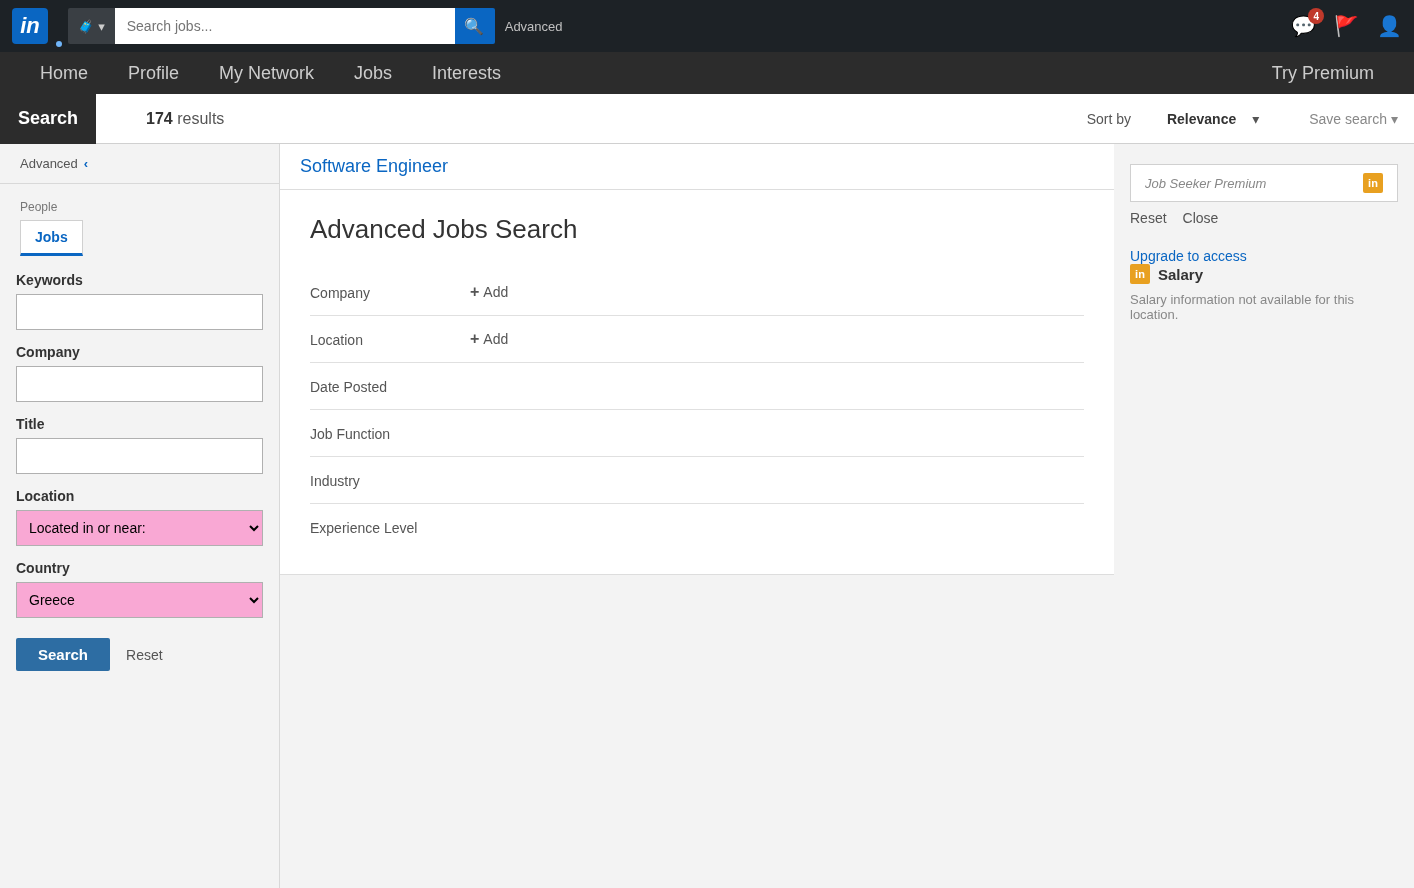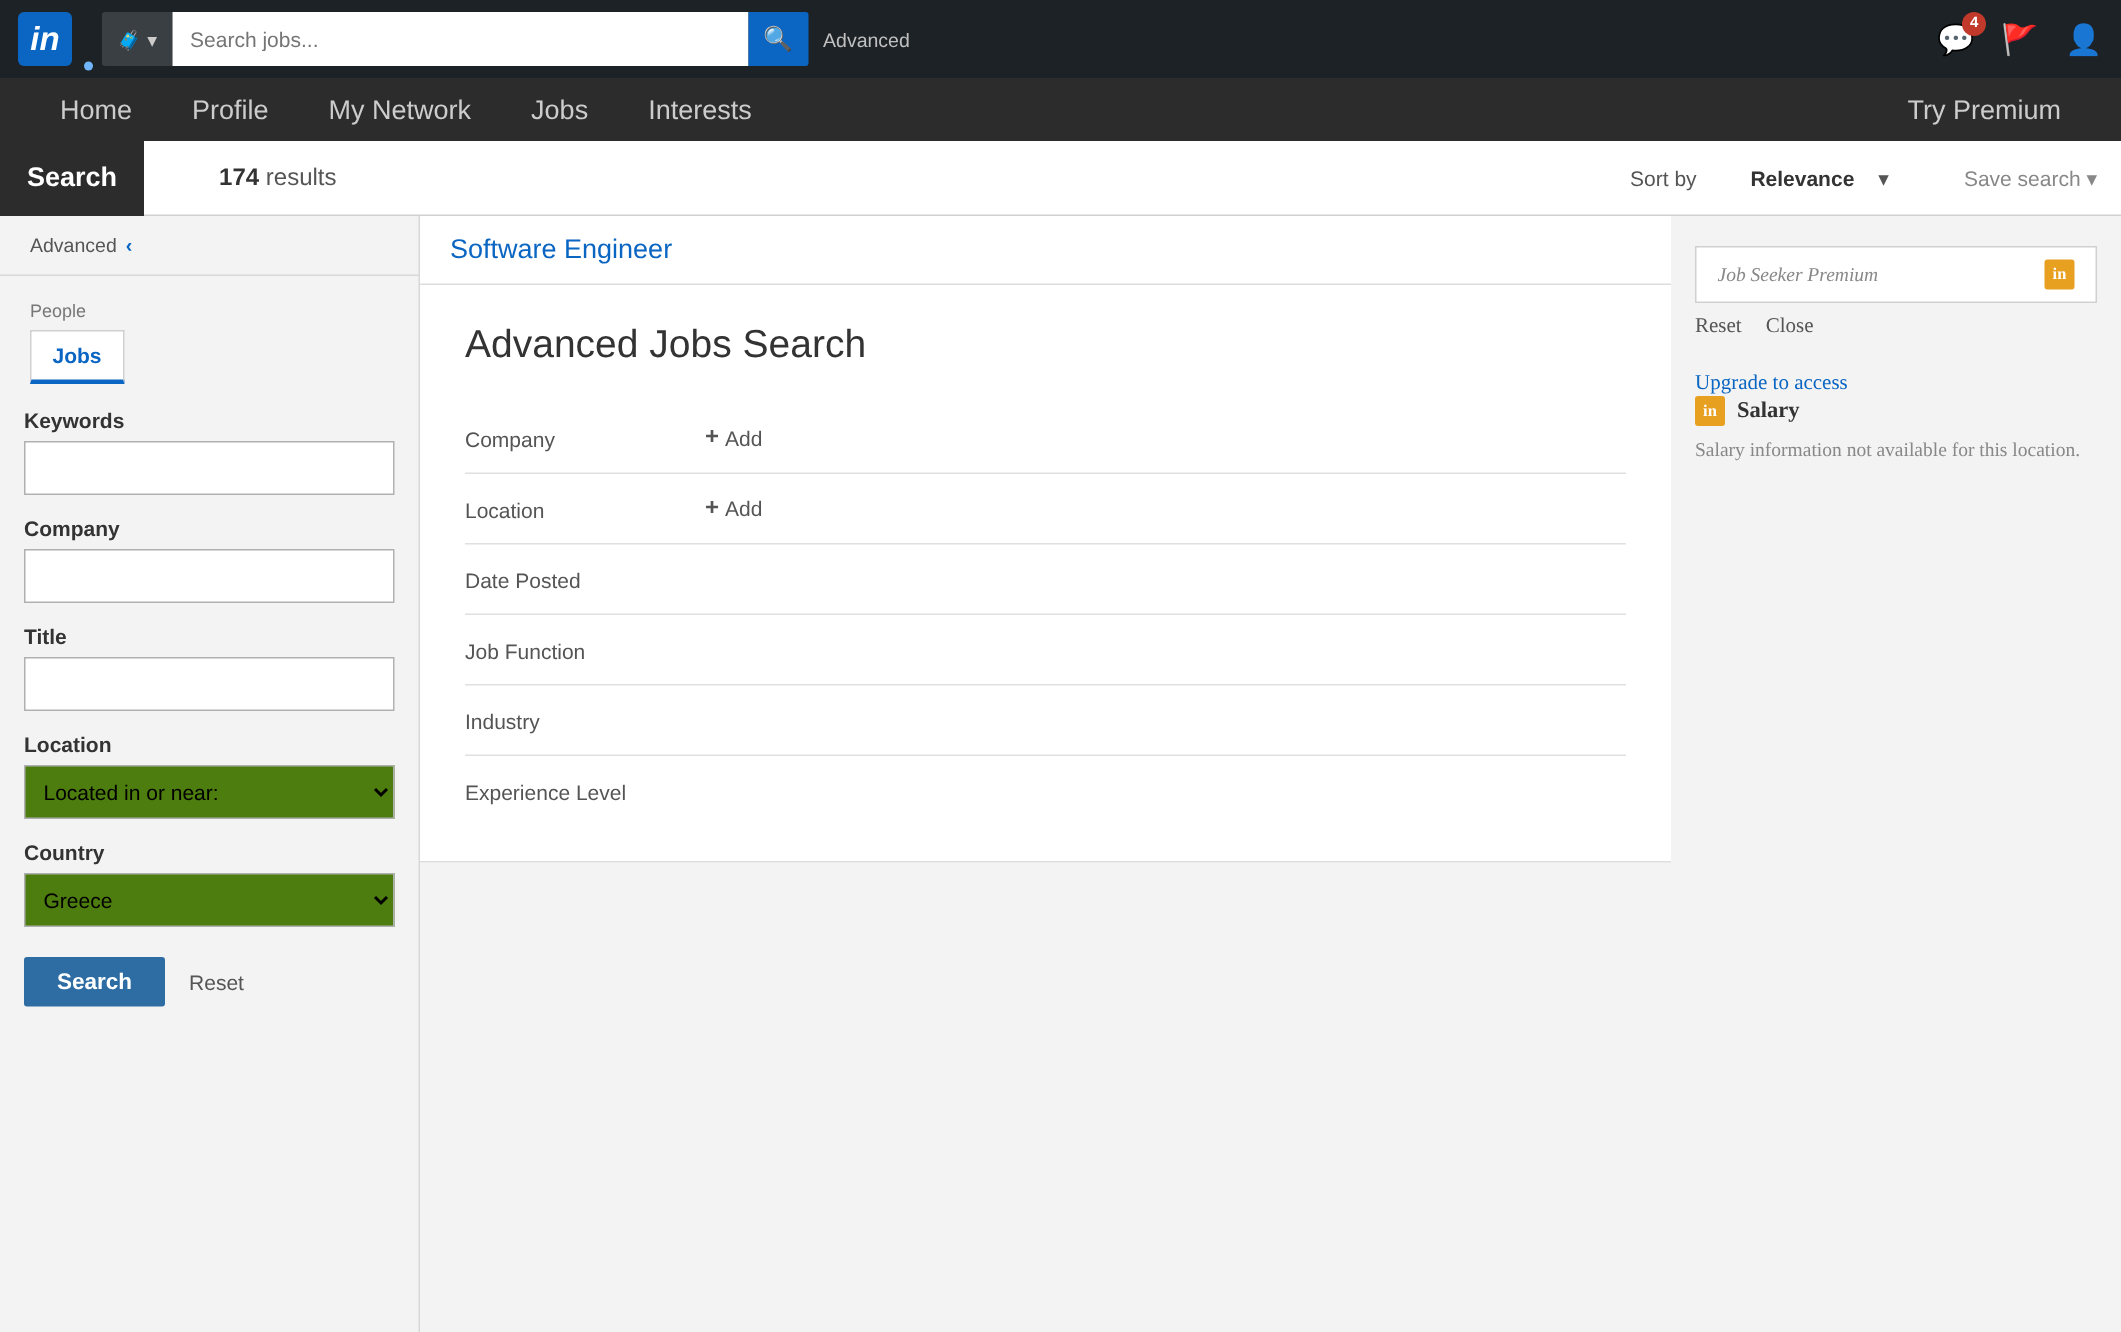--- a/index.html
+++ b/index.html
@@ -39,21 +39,21 @@
       border: none;
       color: #ccc;
       height: 36px;
       padding: 0 10px;
       cursor: pointer;
       font-size: 13px;
       display: flex; align-items: center; gap: 4px;
       border-radius: 2px 0 0 2px;
     }
     .search-input-main {
-      width: 384px;
+      width: 340px;
       height: 36px;
       border: none;
       outline: none;
       padding: 0 12px;
       font-size: 14px;
       color: #333;
     }
     .search-btn-main {
       background: #0a66c2;
       border: none;
@@ -237,21 +237,21 @@
       font-size: 14px;
       background: white;
       outline: none;
     }
     .form-select {
       width: 100%;
       height: 36px;
       border: 1px solid #b0b0b0;
       padding: 0 8px;
       font-size: 14px;
-      background: #4d7c0f;
+      background: #f9a8d4;
       appearance: auto;
     }
     .form-actions {
       padding: 20px 16px;
       display: flex;
       align-items: center;
       gap: 16px;
     }
     .btn-search {
       background: #2d6da3;
@@ -330,21 +330,20 @@
       font-weight: bold;
       color: #555;
     }
 
     
     .right-panel {
       width: 300px;
       padding: 20px 16px;
       background: #f3f3f3;
       flex-shrink: 0;
-      font-family: Liberation Serif, serif;
     }
     .panel-top-bar {
       background: white;
       padding: 8px 14px;
       display: flex; align-items: center; justify-content: space-between;
       border: 1px solid #d0d0d0;
       margin-bottom: 0;
     }
     .panel-label {
       color: #888;

